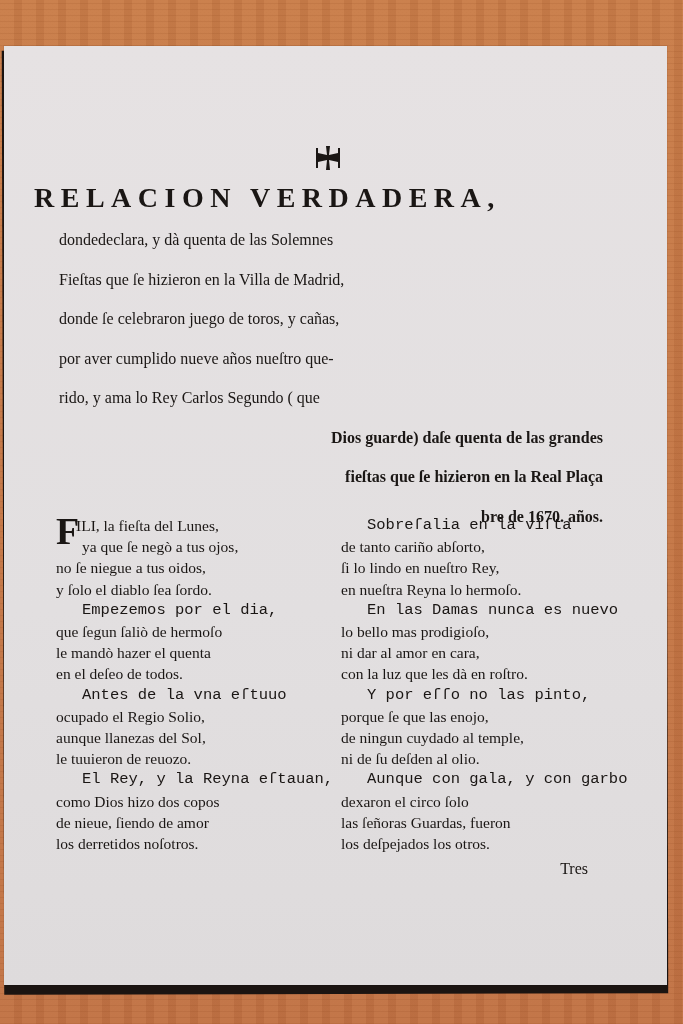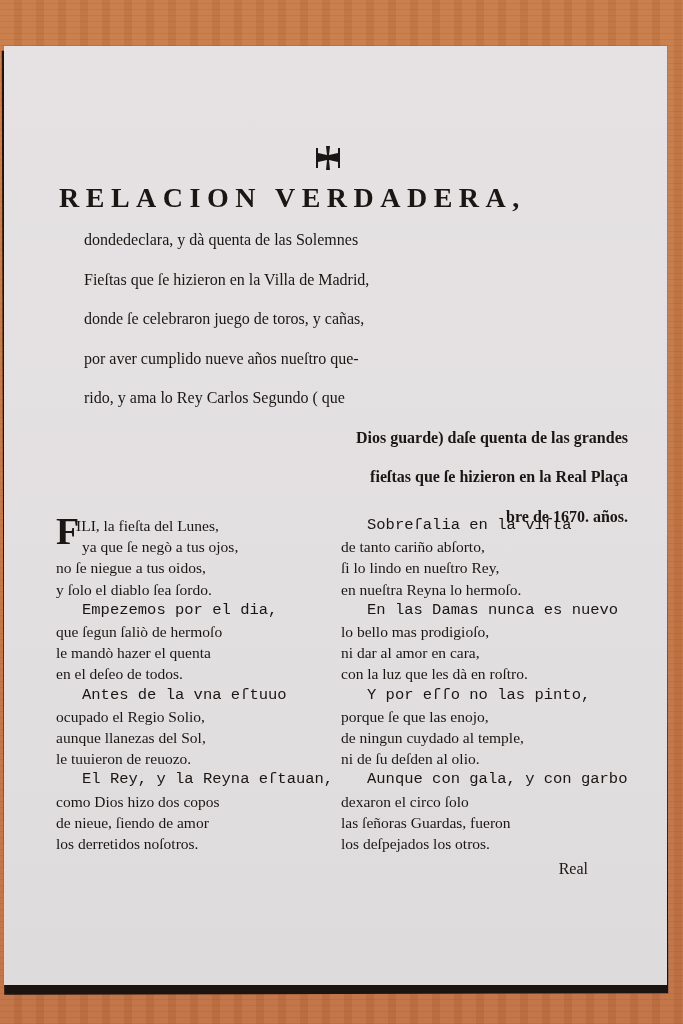--- a/index.html
+++ b/index.html
@@ -38,21 +38,21 @@
     }
     .cross {
       position: absolute;
       left: 308px;
       top: 98px;
       width: 32px;
       height: 28px;
     }
     .title-block {
       position: absolute;
-      left: 57px;
+      left: 32px;
       top: 180px;
       width: 580px;
       text-align: center;
     }
     .title-main {
       font-family: "Liberation Serif", serif;
       font-size: 28px;
       letter-spacing: 6.5px;
       font-weight: bold;
       line-height: 36px;
@@ -165,15 +165,15 @@
     <p class="verse-line">ni dar al amor en cara,</p>
     <p class="verse-line">con la luz que les dà en roſtro.</p>
     <p class="verse-line indent">Y por eſſo no las pinto,</p>
     <p class="verse-line">porque ſe que las enojo,</p>
     <p class="verse-line">de ningun cuydado al temple,</p>
     <p class="verse-line">ni de ſu deſden al olio.</p>
     <p class="verse-line indent">Aunque con gala, y con garbo</p>
     <p class="verse-line">dexaron el circo ſolo</p>
     <p class="verse-line">las ſeñoras Guardas, fueron</p>
     <p class="verse-line">los deſpejados los otros.</p>
-    <p class="catchword">Real</p>
+    <p class="catchword">Tres</p>
   </div>
 </div>
 
 </body></html>

